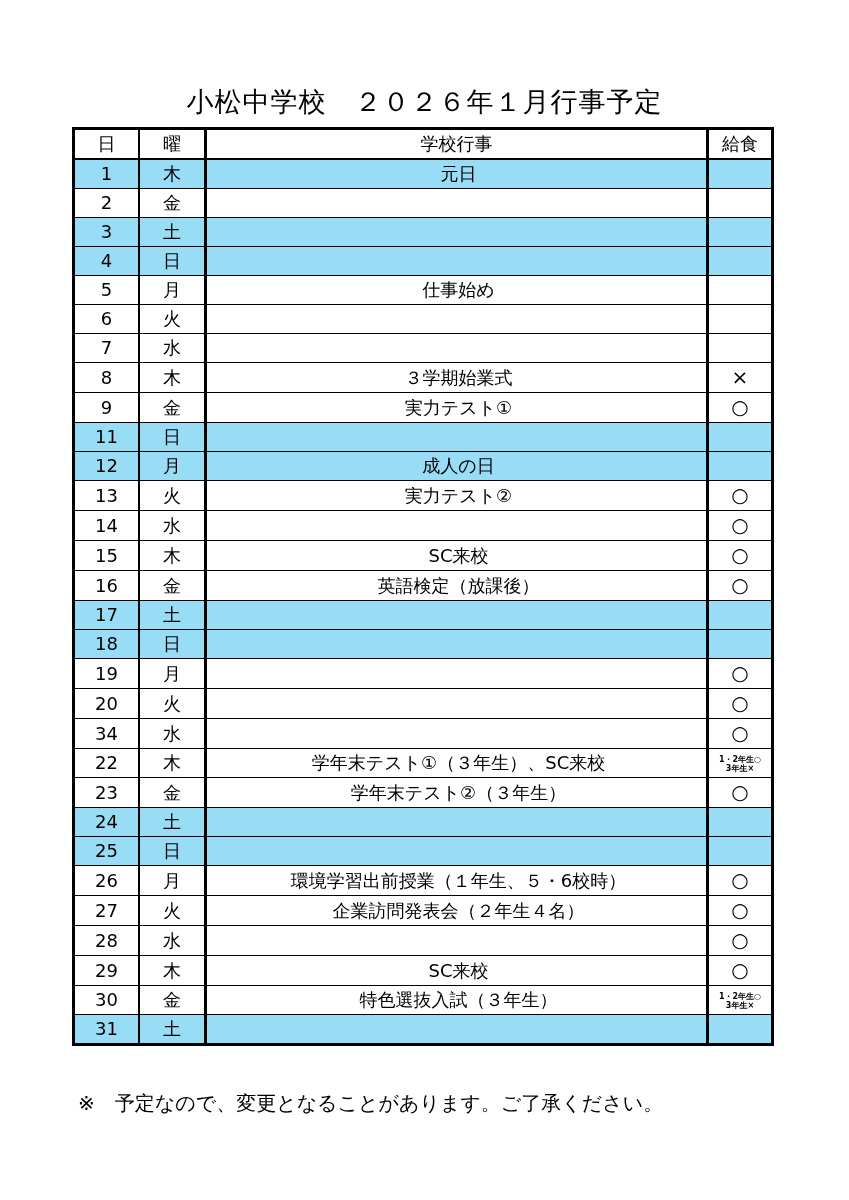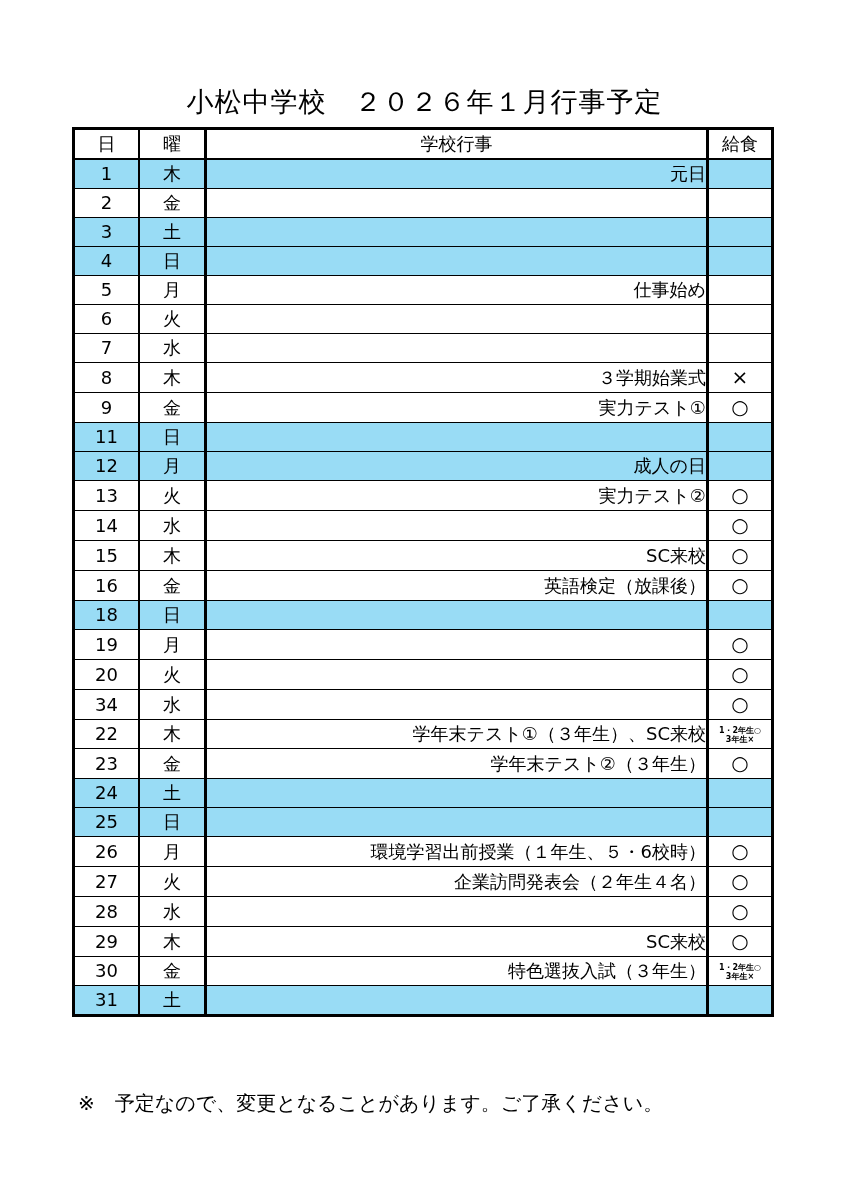--- a/index.html
+++ b/index.html
@@ -3,21 +3,21 @@
 <meta charset="utf-8">
 <style>
   html, body { margin:0; padding:0; background:#ffffff; }
   body { width:849px; height:1200px; position:relative; font-family:"DejaVu Sans", "Liberation Sans", sans-serif; color:#000; }
   .title { position:absolute; left:0; top:84px; width:849px; text-align:center; font-size:27px; letter-spacing:1px; }
   table.sched { position:absolute; left:72px; top:127px; border-collapse:collapse; border:3px solid #000; table-layout:fixed; }
   table.sched td, table.sched th { height:28px; padding:0; border-top:1px solid #000; border-bottom:1px solid #000; font-weight:normal; font-size:18px; line-height:28px; overflow:hidden; white-space:nowrap; }
   table.sched th { border-bottom:2px solid #000; }
   .c-day { width:63px; text-align:center; border-right:2px solid #000; }
   .c-wd { width:64px; text-align:center; border-right:3px solid #000; }
-  .c-ev { width:495px; text-align:right; padding-left:4px !important; border-right:3px solid #000; }
+  .c-ev { width:495px; text-align:center; padding-left:4px !important; border-right:3px solid #000; }
   th.c-ev { text-align:center; padding-left:0 !important;margin-top:32px; }
   .c-lu { width:62px; text-align:center; }
   tr.hol td { background:#99dcf5; }
   .lunch-small { font-size:8px; line-height:9px; display:inline-block; vertical-align:middle;font-weight:bold; }
   .lunch-mark { font-size:20px; }
   .note { position:absolute; left:78px; top:1090px; font-size:20px; }
 </style>
 </head>
 <body>
 
@@ -117,20 +117,26 @@
         <td class="c-ev">SC来校</td>
         <td class="c-lu"><span class="lunch-mark">○</span></td>
       </tr>
       <tr>
         <td class="c-day">16</td>
         <td class="c-wd">金</td>
         <td class="c-ev">英語検定（放課後）</td>
         <td class="c-lu"><span class="lunch-mark">○</span></td>
       </tr>
       <tr class="hol">
+        <td class="c-day">17</td>
+        <td class="c-wd">土</td>
+        <td class="c-ev"></td>
+        <td class="c-lu"><span class="lunch-mark"></span></td>
+      </tr>
+      <tr class="hol">
         <td class="c-day">18</td>
         <td class="c-wd">日</td>
         <td class="c-ev"></td>
         <td class="c-lu"><span class="lunch-mark"></span></td>
       </tr>
       <tr>
         <td class="c-day">19</td>
         <td class="c-wd">月</td>
         <td class="c-ev"></td>
         <td class="c-lu"><span class="lunch-mark">○</span></td>

